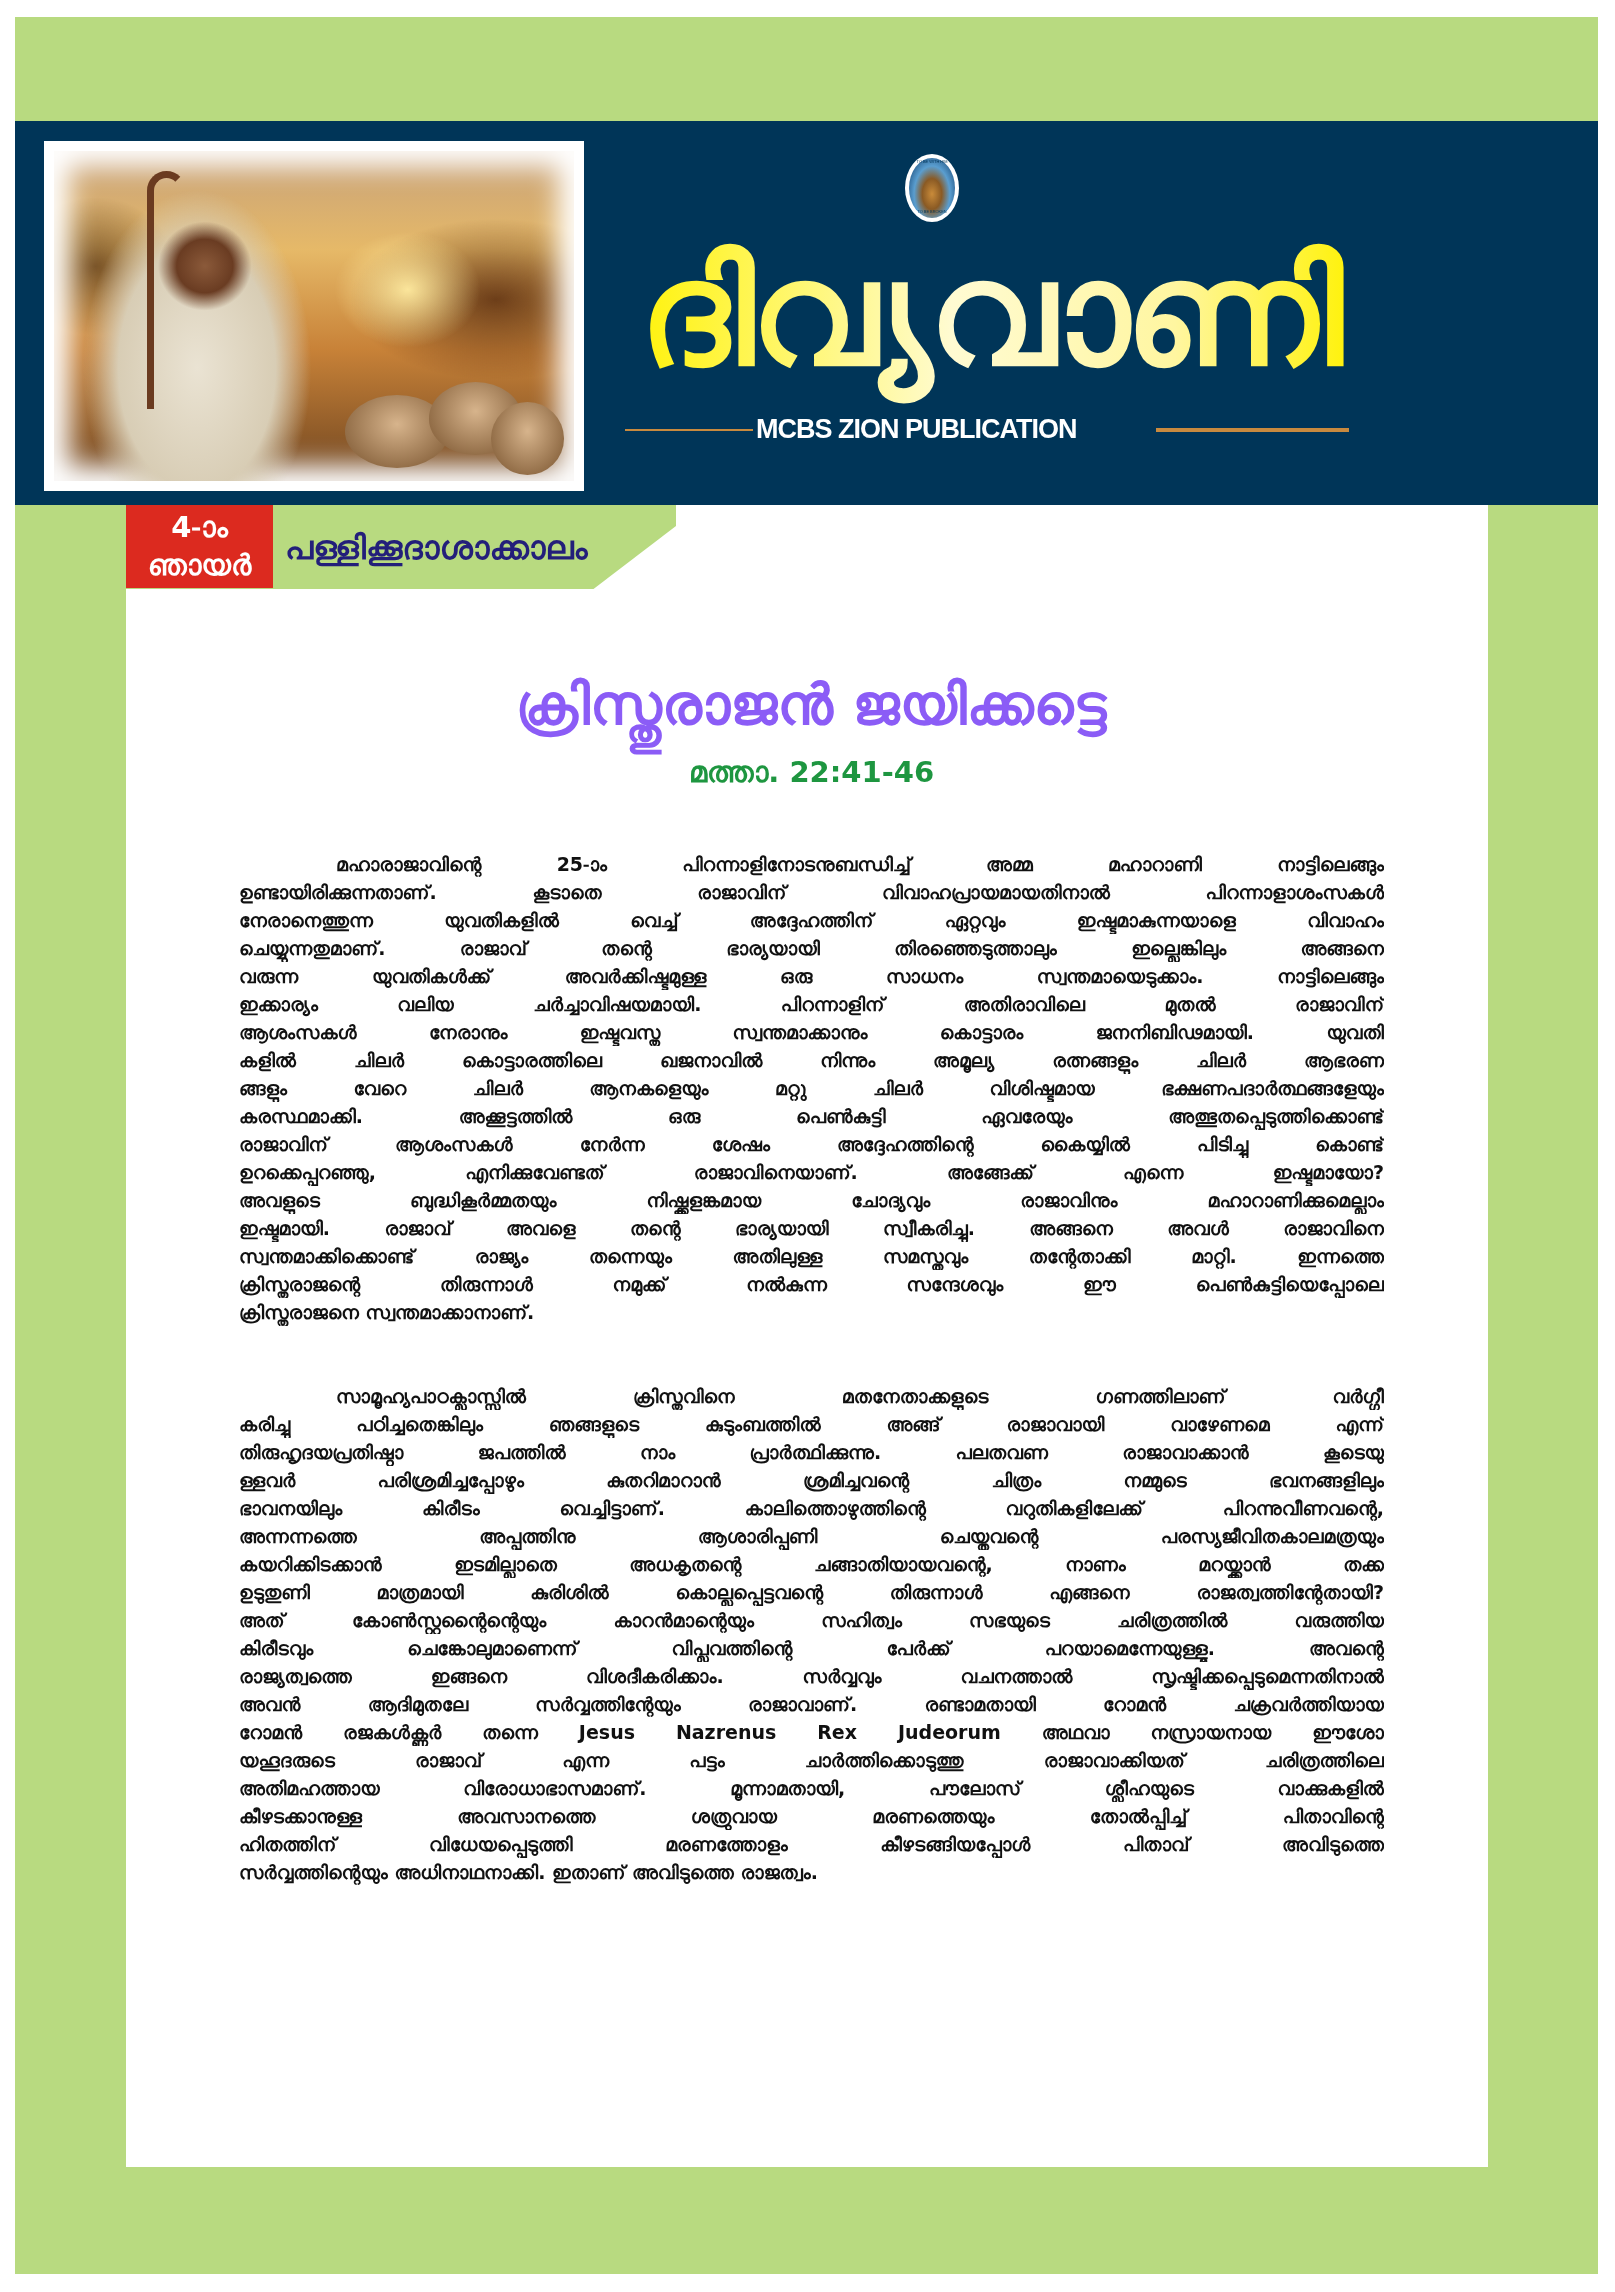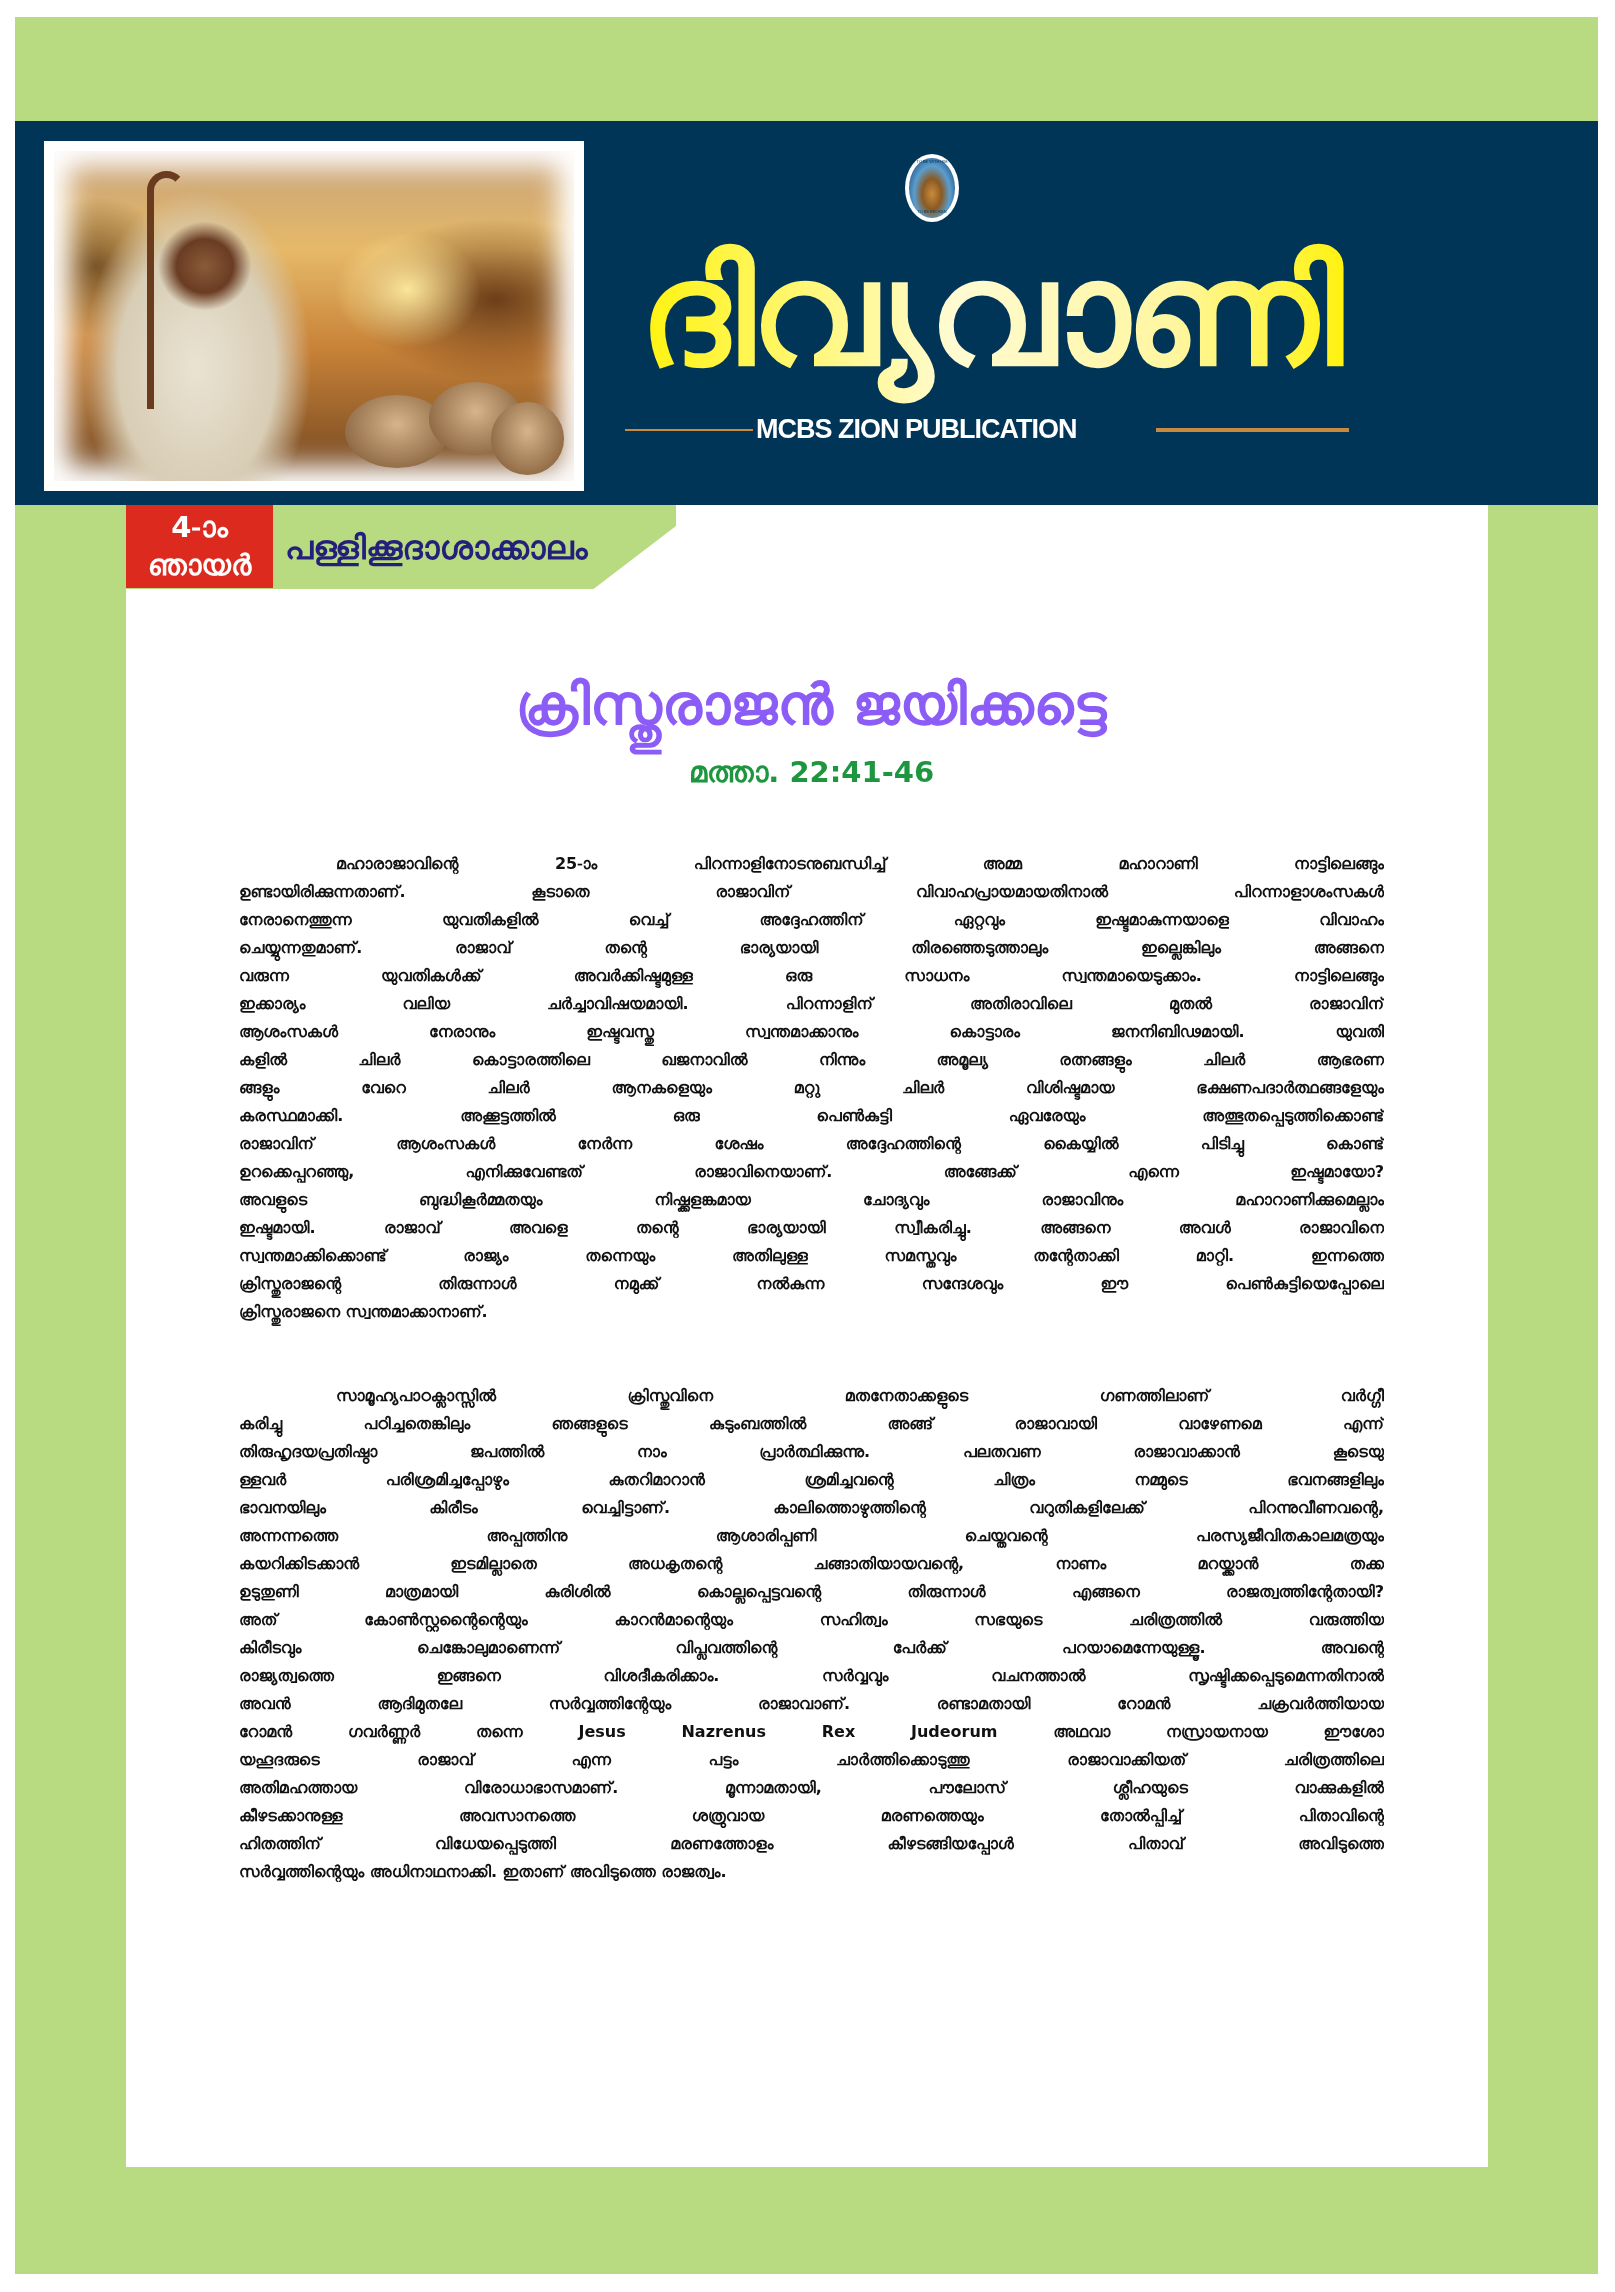--- a/index.html
+++ b/index.html
@@ -50,21 +50,21 @@
     .week-badge .l2 { display: block; font-size: 29px; line-height: 39px; }
     .season-label { position: absolute; left: 285px; top: 521px; height: 54px; color: #231f7a; font-weight: bold;
       font-family: "DejaVu Sans", sans-serif; font-size: 33px; line-height: 54px; white-space: nowrap; }
 
     .article-title { position: absolute; left: 386px; top: 666px; width: 850px; text-align: center; color: #8b5cf6;
       font-family: "DejaVu Sans", sans-serif; font-weight: bold; font-size: 56px; line-height: 77px; white-space: nowrap; }
     .scripture-ref { position: absolute; left: 483px; top: 751px; width: 657px; text-align: center; color: #1e9640;
       font-family: "DejaVu Sans", sans-serif; font-weight: bold; font-size: 29px; line-height: 42px; }
 
     .article-body { position: absolute; left: 239px; top: 850px; width: 1145px; color: #111111;
-      font-family: "DejaVu Sans", sans-serif; font-weight: bold; font-size: 16px; line-height: 28px; }
+      font-family: "DejaVu Sans", sans-serif; font-weight: bold; font-size: 19px; line-height: 28px; }
     .article-body p { margin: 0; text-align: justify; text-align-last: left; }
     .article-body .line { display: block; text-align: justify; text-align-last: justify; white-space: nowrap; overflow: hidden; }
     .article-body .line.last { text-align-last: left; }
     .article-body .line.indent { padding-left: 97px; }
     .para-gap { height: 56px; }
   </style>
 </head>
 <body>
 
 <div class="page-frame"></div>
@@ -132,21 +132,21 @@
     <span class="line">തിരുഹൃദയപ്രതിഷ്ഠാ ജപത്തിൽ നാം പ്രാർത്ഥിക്കുന്നു. പലതവണ രാജാവാക്കാൻ കൂടെയു</span>
     <span class="line">ള്ളവർ പരിശ്രമിച്ചപ്പോഴും കുതറിമാറാൻ ശ്രമിച്ചവന്റെ ചിത്രം നമ്മുടെ ഭവനങ്ങളിലും</span>
     <span class="line">ഭാവനയിലും കിരീടം വെച്ചിട്ടാണ്. കാലിത്തൊഴുത്തിന്റെ വറുതികളിലേക്ക് പിറന്നുവീണവന്റെ,</span>
     <span class="line">അന്നന്നത്തെ അപ്പത്തിനു ആശാരിപ്പണി ചെയ്തവന്റെ പരസ്യജീവിതകാലമത്രയും</span>
     <span class="line">കയറിക്കിടക്കാൻ ഇടമില്ലാതെ അധകൃതന്റെ ചങ്ങാതിയായവന്റെ, നാണം മറയ്ക്കാൻ തക്ക</span>
     <span class="line">ഉടുതുണി മാത്രമായി കുരിശിൽ കൊല്ലപ്പെട്ടവന്റെ തിരുന്നാൾ എങ്ങനെ രാജത്വത്തിന്റേതായി?</span>
     <span class="line">അത് കോൺസ്റ്റന്റൈന്റെയും കാറൻമാന്റെയും സഹിത്വം സഭയുടെ ചരിത്രത്തിൽ വരുത്തിയ</span>
     <span class="line">കിരീടവും ചെങ്കോലുമാണെന്ന് വിപ്ലവത്തിന്റെ പേർക്ക്  പറയാമെന്നേയുള്ളൂ. അവന്റെ</span>
     <span class="line">രാജ്യത്വത്തെ ഇങ്ങനെ വിശദീകരിക്കാം. സർവ്വവും വചനത്താൽ സൃഷ്ടിക്കപ്പെടുമെന്നതിനാൽ</span>
     <span class="line">അവൻ ആദിമുതലേ സർവ്വത്തിന്റേയും രാജാവാണ്. രണ്ടാമതായി റോമൻ ചക്രവർത്തിയായ</span>
-    <span class="line">റോമൻ ഗവർണ്ണർ തന്നെ Jesus Nazrenus Rex Judeorum അഥവാ നസ്രായനായ ഈശോ</span>
+    <span class="line">റോമൻ രജകൾക്ണർ തന്നെ Jesus Nazrenus Rex Judeorum അഥവാ നസ്രായനായ ഈശോ</span>
     <span class="line">യഹൂദരുടെ രാജാവ് എന്ന പട്ടം ചാർത്തിക്കൊടുത്തു രാജാവാക്കിയത് ചരിത്രത്തിലെ</span>
     <span class="line">അതിമഹത്തായ വിരോധാഭാസമാണ്. മൂന്നാമതായി, പൗലോസ് ശ്ലീഹയുടെ വാക്കുകളിൽ</span>
     <span class="line">കീഴടക്കാനുള്ള അവസാനത്തെ ശത്രുവായ മരണത്തെയും തോൽപ്പിച്ച് പിതാവിന്റെ</span>
     <span class="line">ഹിതത്തിന് വിധേയപ്പെടുത്തി മരണത്തോളം കീഴടങ്ങിയപ്പോൾ പിതാവ് അവിടുത്തെ</span>
     <span class="line last">സർവ്വത്തിന്റെയും അധിനാഥനാക്കി. ഇതാണ് അവിടുത്തെ രാജത്വം.</span>
   </p>
 </div>
 
 
 </body></html>

